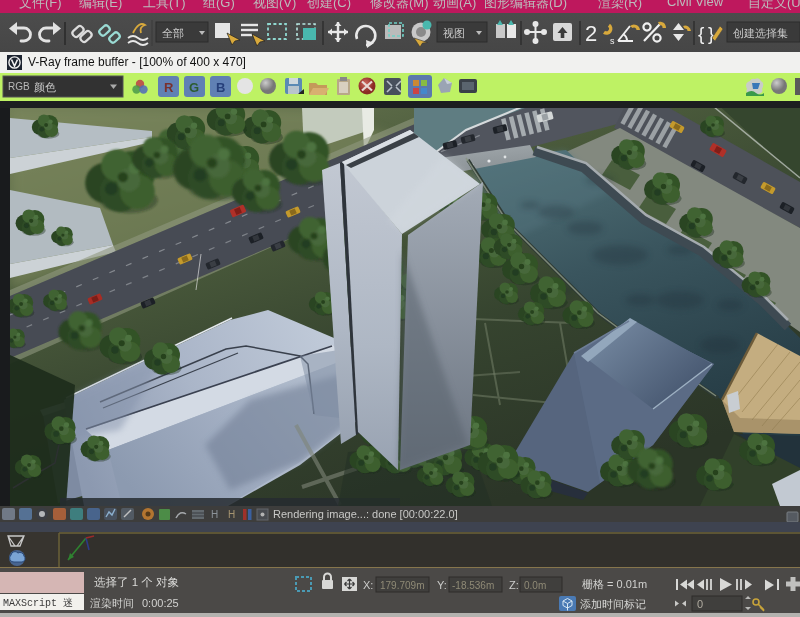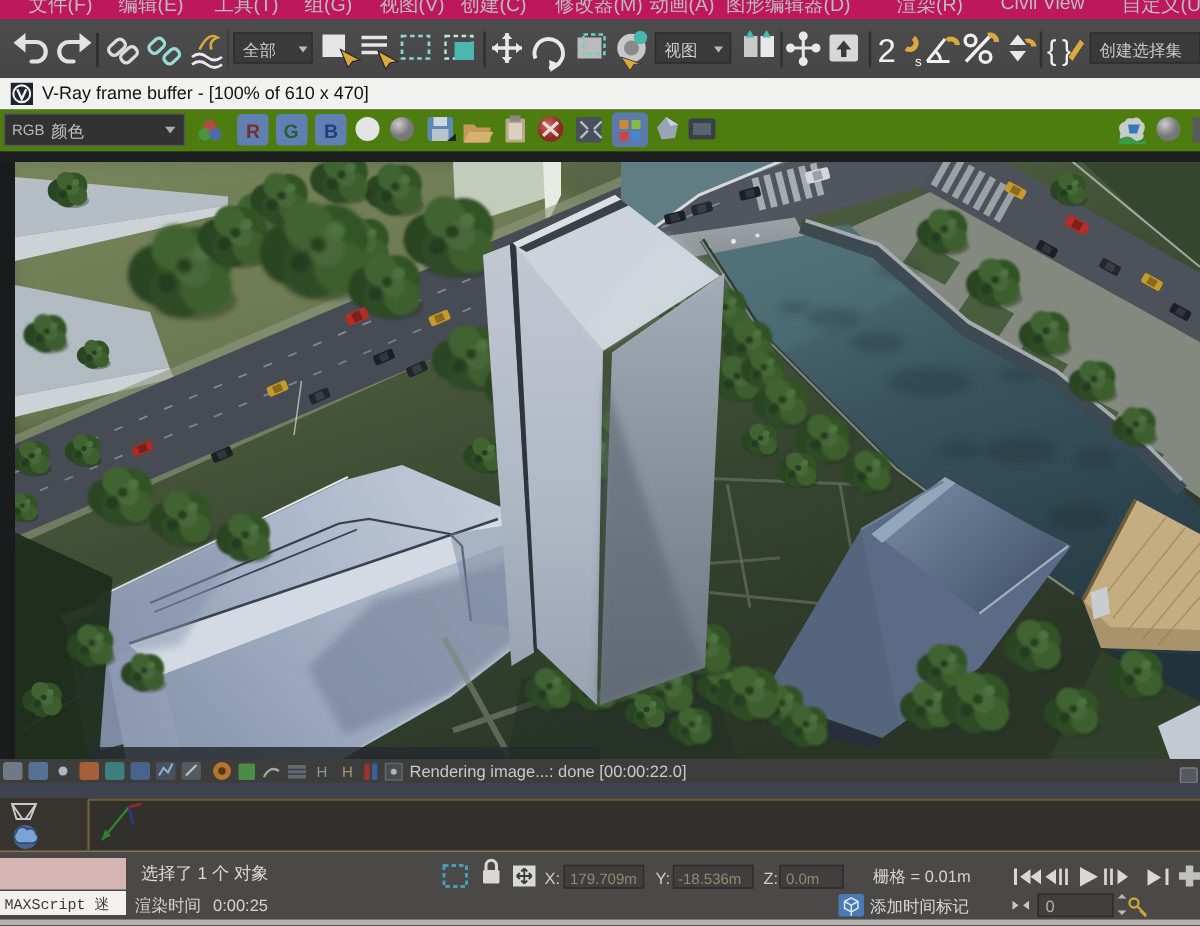--- a/index.html
+++ b/index.html
@@ -1,20 +1,20 @@
 <!DOCTYPE html>
 <html><head><meta charset="utf-8"><style>
 html,body{margin:0;padding:0}
 body{width:800px;height:617px;position:relative;overflow:hidden;background:#3b3b3b;font-family:"Liberation Sans",sans-serif}
 .abs{position:absolute}
 #menubar{left:0;top:0;width:800px;height:13px;background:#be185d;overflow:hidden}
 #menubar span{position:absolute;top:-6px;font-size:13px;color:#bcbcbc;white-space:nowrap}
 #maintb{left:0;top:13px;width:800px;height:52px;background:linear-gradient(#4c4c4c,#444444)}
 #title{left:0;top:52px;width:800px;height:21px;background:#f1f1ef;color:#111;font-size:12px;line-height:21px}
-#vfbtb{left:0;top:73px;width:800px;height:28px;background:#4d7c0f}
+#vfbtb{left:0;top:73px;width:800px;height:28px;background:#bef264}
 #framet{left:0;top:101px;width:800px;height:7px;background:#1c1e20}
 #framel{left:0;top:108px;width:10px;height:398px;background:#191b1d}
 #scene{left:10px;top:108px}
 #btb{left:0;top:506px;width:800px;height:16px;background:#3d3d3c}
 #prog{left:0;top:522px;width:800px;height:10px;background:#3e4350}
 #vpstrip{left:0;top:532px;width:800px;height:35px;background:#363330}
 #amber{left:0;top:567px;width:800px;height:1px;background:#86754c}
 #status{left:0;top:568px;width:800px;height:45px;background:#4b4947;color:#d6d6d4}
 #botlight{left:0;top:613px;width:800px;height:4px;background:#b3b2af}
 </style></head><body>
@@ -122,21 +122,21 @@
 <rect x="727" y="22" width="73" height="20" fill="#3a3a3a" stroke="#2c2c2c"></rect>
 <text x="733" y="37" fill="#c8c8c8" font-size="11" font-family="Liberation Sans">创建选择集</text>
 </svg>
 </div>
 <div class="abs" id="title">
 <svg class="abs" style="left:7px;top:3px" width="15" height="15">
       <rect width="15" height="15" fill="#1d2430"></rect>
       <circle cx="7.5" cy="7.5" r="5.6" fill="none" stroke="#f0f0f0" stroke-width="1.4"></circle>
       <path d="M4.5 4.5 l3 6.5 l3 -6.5" fill="none" stroke="#f0f0f0" stroke-width="1.6"></path>
     </svg>
-<span style="position:absolute;left:28px">V-Ray frame buffer - [100% of 610 x 470]</span>
+<span style="position:absolute;left:28px">V-Ray frame buffer - [100% of 400 x 470]</span>
 </div>
 <div class="abs" id="vfbtb">
 <svg width="800" height="28">
 <rect x="3" y="3" width="120" height="21" fill="#323232" stroke="#555" stroke-width="1"></rect>
 <text x="8" y="17" fill="#b9b9b9" font-size="10" font-family="Liberation Sans">RGB</text>
 <text x="34" y="18" fill="#c4c4c4" font-size="11" font-family="Liberation Sans">颜色</text>
 <path d="M110 11.5 l7 0 l-3.5 4.5 z" fill="#aaaaaa"></path>
 <circle cx="140" cy="11" r="4.2" fill="#bb4848" opacity="0.9"></circle>
       <circle cx="136.5" cy="16.5" r="4.2" fill="#4a9a4a" opacity="0.85"></circle>
       <circle cx="143.5" cy="16.5" r="4.2" fill="#5068bb" opacity="0.85"></circle>

